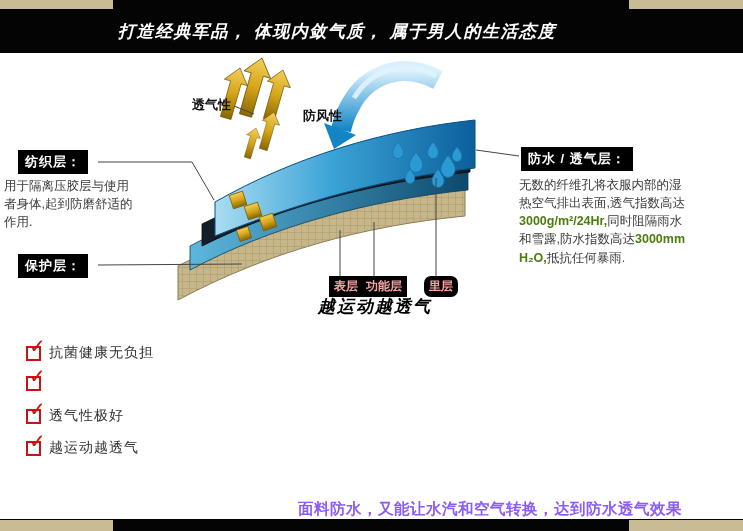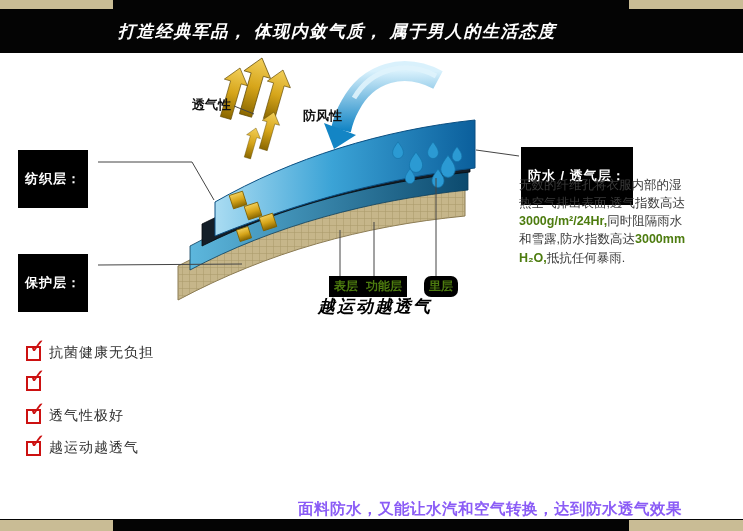--- a/index.html
+++ b/index.html
@@ -13,31 +13,31 @@
   .corner.tr { right:0; top:0; width:114px; height:9px; }
   .banner-text { position:absolute; left:118px; top:20px; color:#fff; font-size:17px;
                  font-style:italic; font-weight:bold; letter-spacing:1.5px; white-space:nowrap; }
 
   
   .small-label { position:absolute; font-size:13px; color:#111; font-weight:bold; }
   .breath { left:192px; top:96px; }
   .wind   { left:303px; top:107px; }
 
   .black-box { position:absolute; background:#000; color:#fff; font-size:13px; font-weight:bold;
-               padding:20px 7px; letter-spacing:1px; white-space:nowrap; }
+               padding:3px 7px; letter-spacing:1px; white-space:nowrap; }
   .textile-box   { left:18px;  top:150px; }
   .protect-box   { left:18px;  top:254px; }
   .waterproof-box{ left:521px; top:147px; }
 
   .desc { position:absolute; font-size:12.5px; color:#3a3a3a; line-height:1.45; }
   .textile-desc    { left:4px;   top:177px; width:132px; }
   .waterproof-desc { left:519px; top:176px; width:174px; }
   .waterproof-desc .hl { color:#4d7c0f; font-weight:bold; }
 
-  .tag { position:absolute; background:#000; color:#4d7c0f; font-size:12px; font-weight:bold;
+  .tag { position:absolute; background:#000; color:#fca5a5; font-size:12px; font-weight:bold;
          padding:2px 5px; white-space:nowrap; }
   .tag-surface    { left:329px; top:276px; }
   .tag-functional { left:361px; top:276px; }
   .tag-inner      { left:424px; top:276px;border-radius:7px; }
 
   .slogan { position:absolute; left:318px; top:295px; font-size:17px; font-weight:bold;
             font-style:italic; color:#000; letter-spacing:2px; white-space:nowrap; }
 
   
   .check-item { position:absolute; left:26px; display:flex; align-items:center; }
@@ -139,20 +139,21 @@
       <line x1="340" y1="226" x2="340" y2="180"></line>
       <line x1="374" y1="226" x2="374" y2="172"></line>
       <line x1="436" y1="226" x2="436" y2="128"></line>
     </g>
   </svg>
 
   <div class="small-label breath">透气性</div>
   <div class="small-label wind">防风性</div>
 
   <div class="black-box textile-box">纺织层：</div>
+  <div class="desc textile-desc">用于隔离压胶层与使用者身体,起到防磨舒适的作用.</div>
 
   <div class="black-box protect-box">保护层：</div>
 
   <div class="black-box waterproof-box">防水 / 透气层：</div>
   <div class="desc waterproof-desc">
     <span>无数的纤维孔将衣服内部的湿热空气排出表面,透气指数高达</span><span class="hl">3000g/m²/24Hr,</span><span>同时阻隔雨水和雪露,防水指数高达</span><span class="hl">3000mm H₂O,</span><span>抵抗任何暴雨.</span>
   </div>
 
   <div class="tag tag-surface">表层</div>
   <div class="tag tag-functional">功能层</div>

